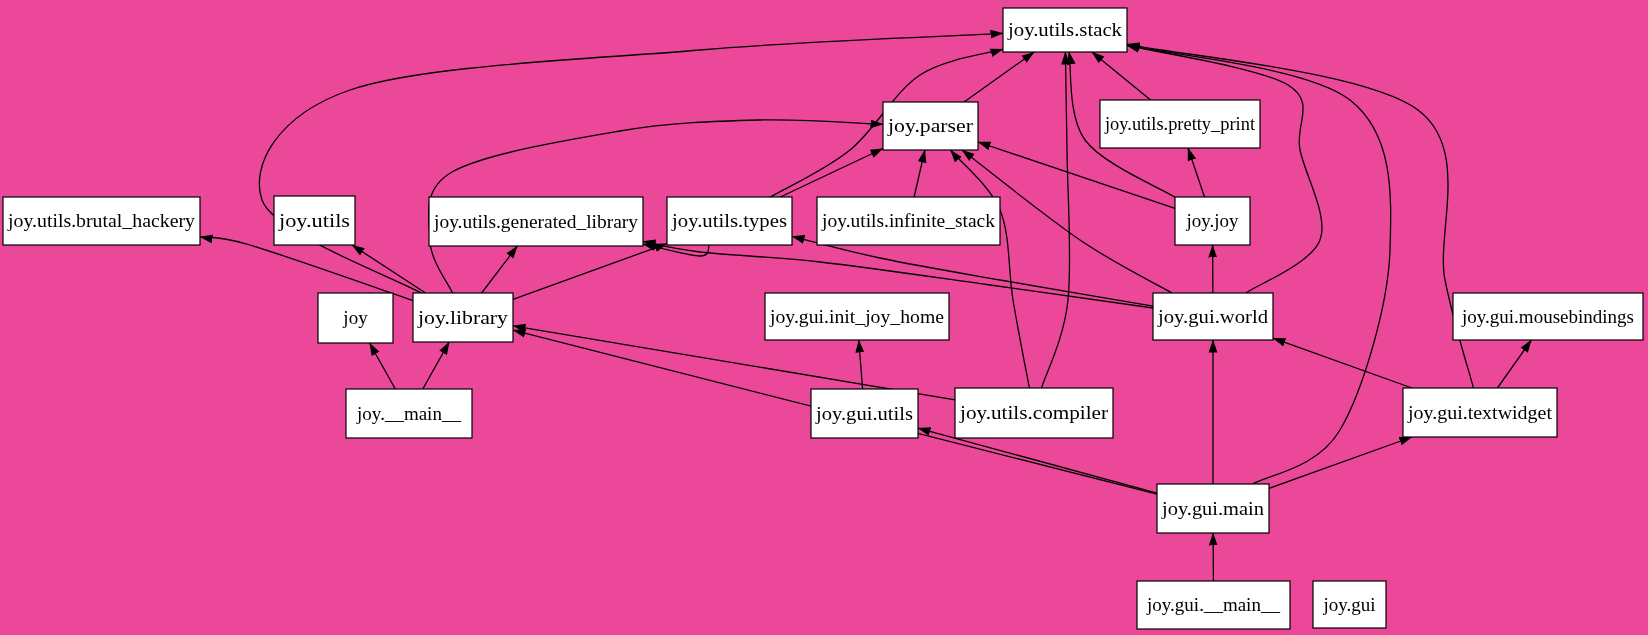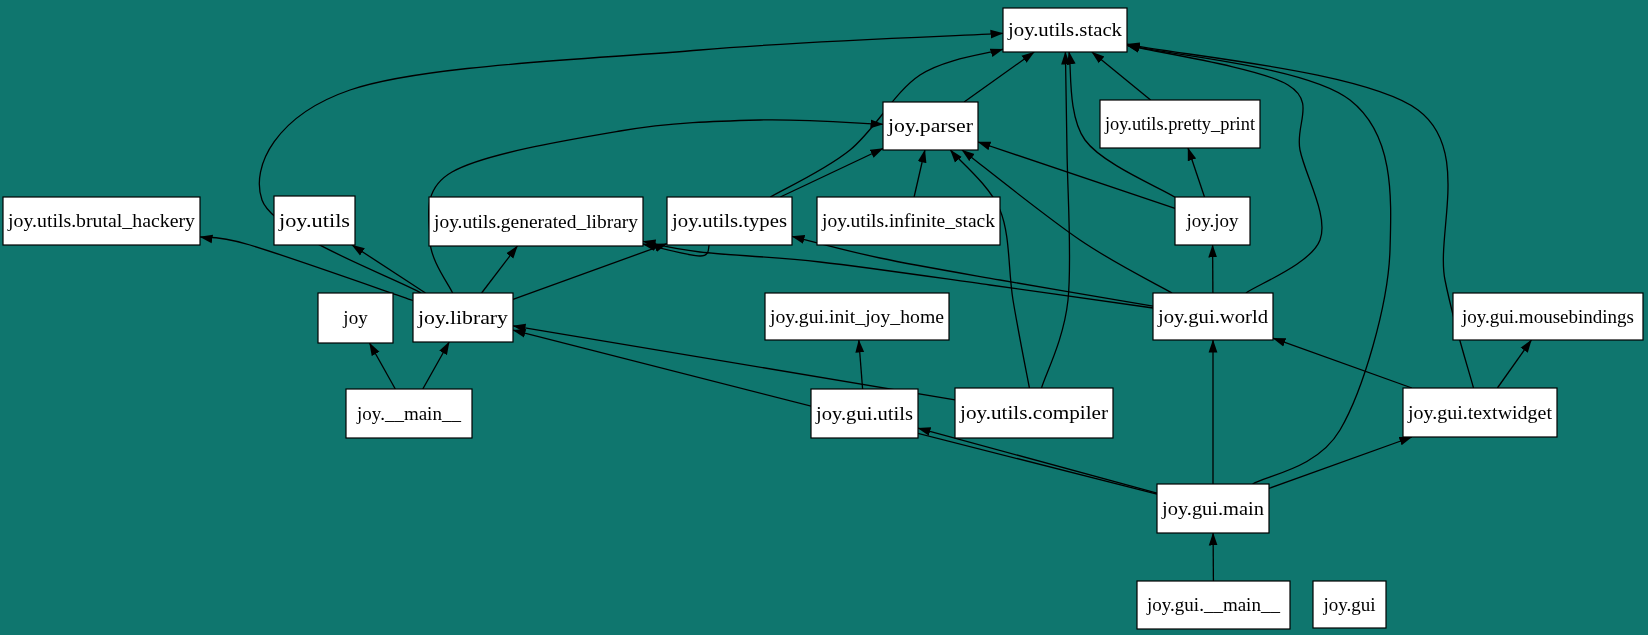--- a/index.html
+++ b/index.html
@@ -4,21 +4,21 @@
 <style>
   html, body {
     margin: 0;
     padding: 0;
     background: #ffffff;
   }
   #stage {
     position: relative;
     width: 1648px;
     height: 635px;
-    background: #0f766e;
+    background: #ec4899;
     overflow: hidden;
   }
   svg text {
     font-family: "Liberation Serif", "DejaVu Serif", serif;
     font-size: 19px;
     fill: #000000;
   }
   svg rect.node-box {
     fill: #ffffff;
     stroke: #000000;

